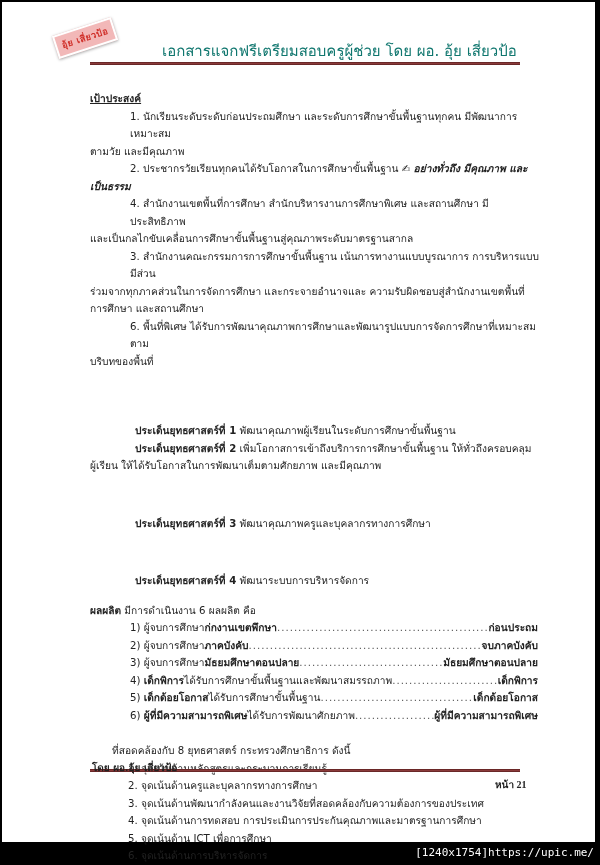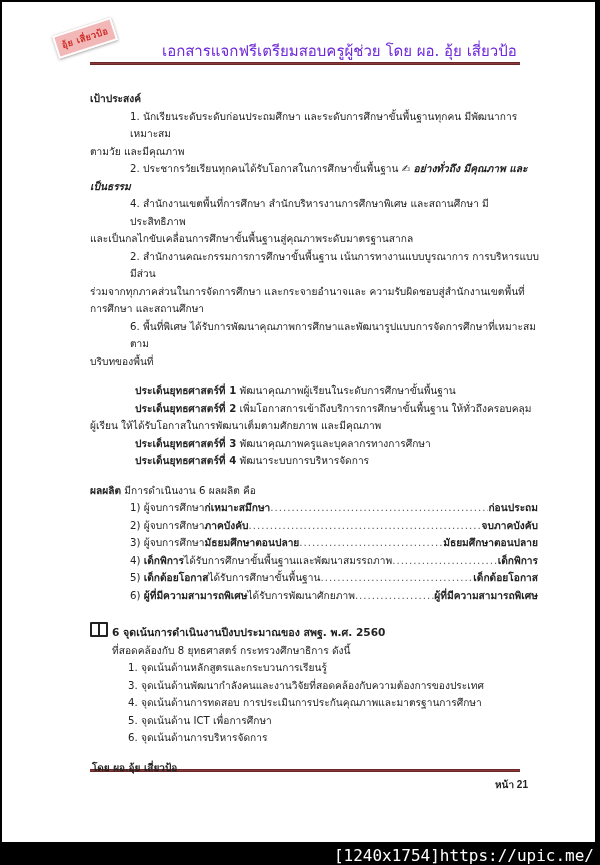--- a/index.html
+++ b/index.html
@@ -10,50 +10,50 @@
   .page {
     position:absolute; left:2px; top:2px; width:593px; height:840px; background:#fff;
   }
   .stamp {
     position:absolute; left:52px; top:24px; width:58px; height:20px;
     background:#f2b8b8; border:2px solid #fff; box-shadow:0 1px 3px rgba(0,0,0,0.35);
     transform:rotate(-18deg); color:#d0302a; font-weight:bold; font-size:9px;
     display:flex; align-items:center; justify-content:center; letter-spacing:0.5px;
   }
   .header-title {
-    position:absolute; left:160px; top:37px; font-size:15px; color:#6d28d9; white-space:nowrap;
+    position:absolute; left:160px; top:37px; font-size:15px; color:#0f766e; white-space:nowrap;
   }
   .header-rule {
     position:absolute; left:88px; top:60px; width:430px; height:3px;
     background:linear-gradient(#5a1e1e,#8a3a3a,#5a1e1e);
   }
   .content { position:absolute; left:88px; top:88px; width:452px; font-size:10.2px; line-height:17.5px; }
-  .h { font-weight:bold; }
+  .h { font-weight:bold;text-decoration:underline; }
   .p { margin:0; }
   .ind1 { padding-left:40px; }
-  .ind2 { padding-left:45px; }
+  .ind2 { padding-left:45px;margin-top:40px; }
   .indlist { padding-left:40px; }
   .gap { height:12px; }
   .row { display:flex; white-space:nowrap; }
   .row .lead { flex:0 0 auto; }
   .row .dots { flex:1 1 auto; overflow:hidden; color:#555; letter-spacing:1px; }
   .row .dots::after { content:"................................................................................................................................................................................"; }
   .row .tail { flex:0 0 auto; font-weight:bold; padding-right:4px; }
   .b { font-weight:bold; }
   .bi { font-weight:bold; font-style:italic; }
   .book-icon { display:inline-block; width:14px; height:11px; border:2px solid #222; border-radius:1px; position:relative; vertical-align:-1px; margin-right:4px; }
   .book-icon::after { content:""; position:absolute; left:6px; top:0; width:2px; height:11px; background:#222; }
   .sec3-title { font-weight:bold; font-size:10.6px; }
   .footer-rule {
     position:absolute; left:88px; top:767px; width:430px; height:3px;
     background:linear-gradient(#5a1e1e,#8a3a3a,#5a1e1e);
   }
   .footer-left { position:absolute; left:90px; top:758px; font-family:"DejaVu Serif", serif; font-weight:bold; font-size:10px; }
-  .footer-right { position:absolute; left:493px; top:775px; font-family:Liberation Sans, sans-serif; font-weight:bold; font-size:10px; }
-  .watermark { position:absolute; right:6px; top:846px; color:#fff; font-family:"DejaVu Sans Mono", monospace; font-size:16px; }
+  .footer-right { position:absolute; left:493px; top:775px; font-family:Liberation Serif, serif; font-weight:bold; font-size:10px; }
+  .watermark { position:absolute; right:6px; top:846px; color:#fff; font-family:"DejaVu Sans Mono", monospace; font-size:11px; }
 </style>
 </head>
 <body>
 
 <div class="page">
   <div class="stamp">อุ้ย เสี่ยวป้อ</div>
   <div class="header-title">เอกสารแจกฟรีเตรียมสอบครูผู้ช่วย   โดย ผอ. อุ้ย เสี่ยวป้อ</div>
   <div class="header-rule"></div>
 
   <div class="content">
@@ -66,21 +66,21 @@
     </p>
     <p class="p">
       <span style="padding-left:40px">2. ประชากรวัยเรียนทุกคนได้รับโอกาสในการศึกษาขั้นพื้นฐาน </span><span>✍</span>
       <span class="bi">อย่างทั่วถึง มีคุณภาพ และเป็นธรรม</span>
     </p>
     <p class="p">
       <span style="display:inline-block;padding-left:40px">4. สำนักงานเขตพื้นที่การศึกษา สำนักบริหารงานการศึกษาพิเศษ และสถานศึกษา มีประสิทธิภาพ</span><br>
       <span>และเป็นกลไกขับเคลื่อนการศึกษาขั้นพื้นฐานสู่คุณภาพระดับมาตรฐานสากล</span>
     </p>
     <p class="p">
-      <span style="display:inline-block;padding-left:40px">2. สำนักงานคณะกรรมการการศึกษาขั้นพื้นฐาน เน้นการทางานแบบบูรณาการ การบริหารแบบมีส่วน</span><br>
+      <span style="display:inline-block;padding-left:40px">3. สำนักงานคณะกรรมการการศึกษาขั้นพื้นฐาน เน้นการทางานแบบบูรณาการ การบริหารแบบมีส่วน</span><br>
       <span>ร่วมจากทุกภาคส่วนในการจัดการศึกษา และกระจายอำนาจและ ความรับผิดชอบสู่สำนักงานเขตพื้นที่ การศึกษา และสถานศึกษา</span>
     </p>
     <p class="p">
       <span style="display:inline-block;padding-left:40px">6. พื้นที่พิเศษ ได้รับการพัฒนาคุณภาพการศึกษาและพัฒนารูปแบบการจัดการศึกษาที่เหมาะสมตาม</span><br>
       <span>บริบทของพื้นที่</span>
     </p>
 
     <div class="gap"></div>
 
     <p class="p ind2">
@@ -97,21 +97,21 @@
       <span class="b">ประเด็นยุทธศาสตร์ที่ 4</span><span> พัฒนาระบบการบริหารจัดการ</span>
     </p>
 
     <div class="gap"></div>
 
     <p class="p">
       <span class="b">ผลผลิต</span><span>  มีการดำเนินงาน 6 ผลผลิต คือ</span>
     </p>
     <div class="indlist">
       <div class="row">
-        <span class="lead"><span>1) ผู้จบการศึกษา</span><span class="b">ก่เหมาะสมึกษา</span><span></span></span>
+        <span class="lead"><span>1) ผู้จบการศึกษา</span><span class="b">ก่กงานเขตพึกษา</span><span></span></span>
         <span class="dots"></span>
         <span class="tail">ก่อนประถม</span>
       </div>
       <div class="row">
         <span class="lead"><span>2) ผู้จบการศึกษา</span><span class="b">ภาคบังคับ</span><span></span></span>
         <span class="dots"></span>
         <span class="tail">จบภาคบังคับ</span>
       </div>
       <div class="row">
         <span class="lead"><span>3) ผู้จบการศึกษา</span><span class="b">มัธยมศึกษาตอนปลาย</span><span></span></span>
@@ -130,26 +130,24 @@
       </div>
       <div class="row">
         <span class="lead"><span>6) </span><span class="b">ผู้ที่มีความสามารถพิเศษ</span><span>ได้รับการพัฒนาศักยภาพ</span></span>
         <span class="dots"></span>
         <span class="tail">ผู้ที่มีความสามารถพิเศษ</span>
       </div>
     </div>
 
     <div class="gap" style="height:18px"></div>
 
-    <p class="p sec3-title">
-      <span class="book-icon"></span><span>6 จุดเน้นการดำเนินงานปีงบประมาณของ สพฐ. พ.ศ. 2560</span>
-    </p>
     <p class="p" style="padding-left:22px">ที่สอดคล้องกับ 8 ยุทธศาสตร์ กระทรวงศึกษาธิการ ดังนี้</p>
     <div style="padding-left:38px">
       <p class="p">1. จุดเน้นด้านหลักสูตรและกระบวนการเรียนรู้</p>
+      <p class="p">2. จุดเน้นด้านครูและบุคลากรทางการศึกษา</p>
       <p class="p">3. จุดเน้นด้านพัฒนากำลังคนและงานวิจัยที่สอดคล้องกับความต้องการของประเทศ</p>
       <p class="p">4. จุดเน้นด้านการทดสอบ การประเมินการประกันคุณภาพและมาตรฐานการศึกษา</p>
       <p class="p">5. จุดเน้นด้าน ICT เพื่อการศึกษา</p>
       <p class="p">6. จุดเน้นด้านการบริหารจัดการ</p>
     </div>
   </div>
 
   <div class="footer-rule"></div>
   <div class="footer-left">โดย  ผอ.อุ้ย เสี่ยวป้อ</div>
   <div class="footer-right">หน้า 21</div>

